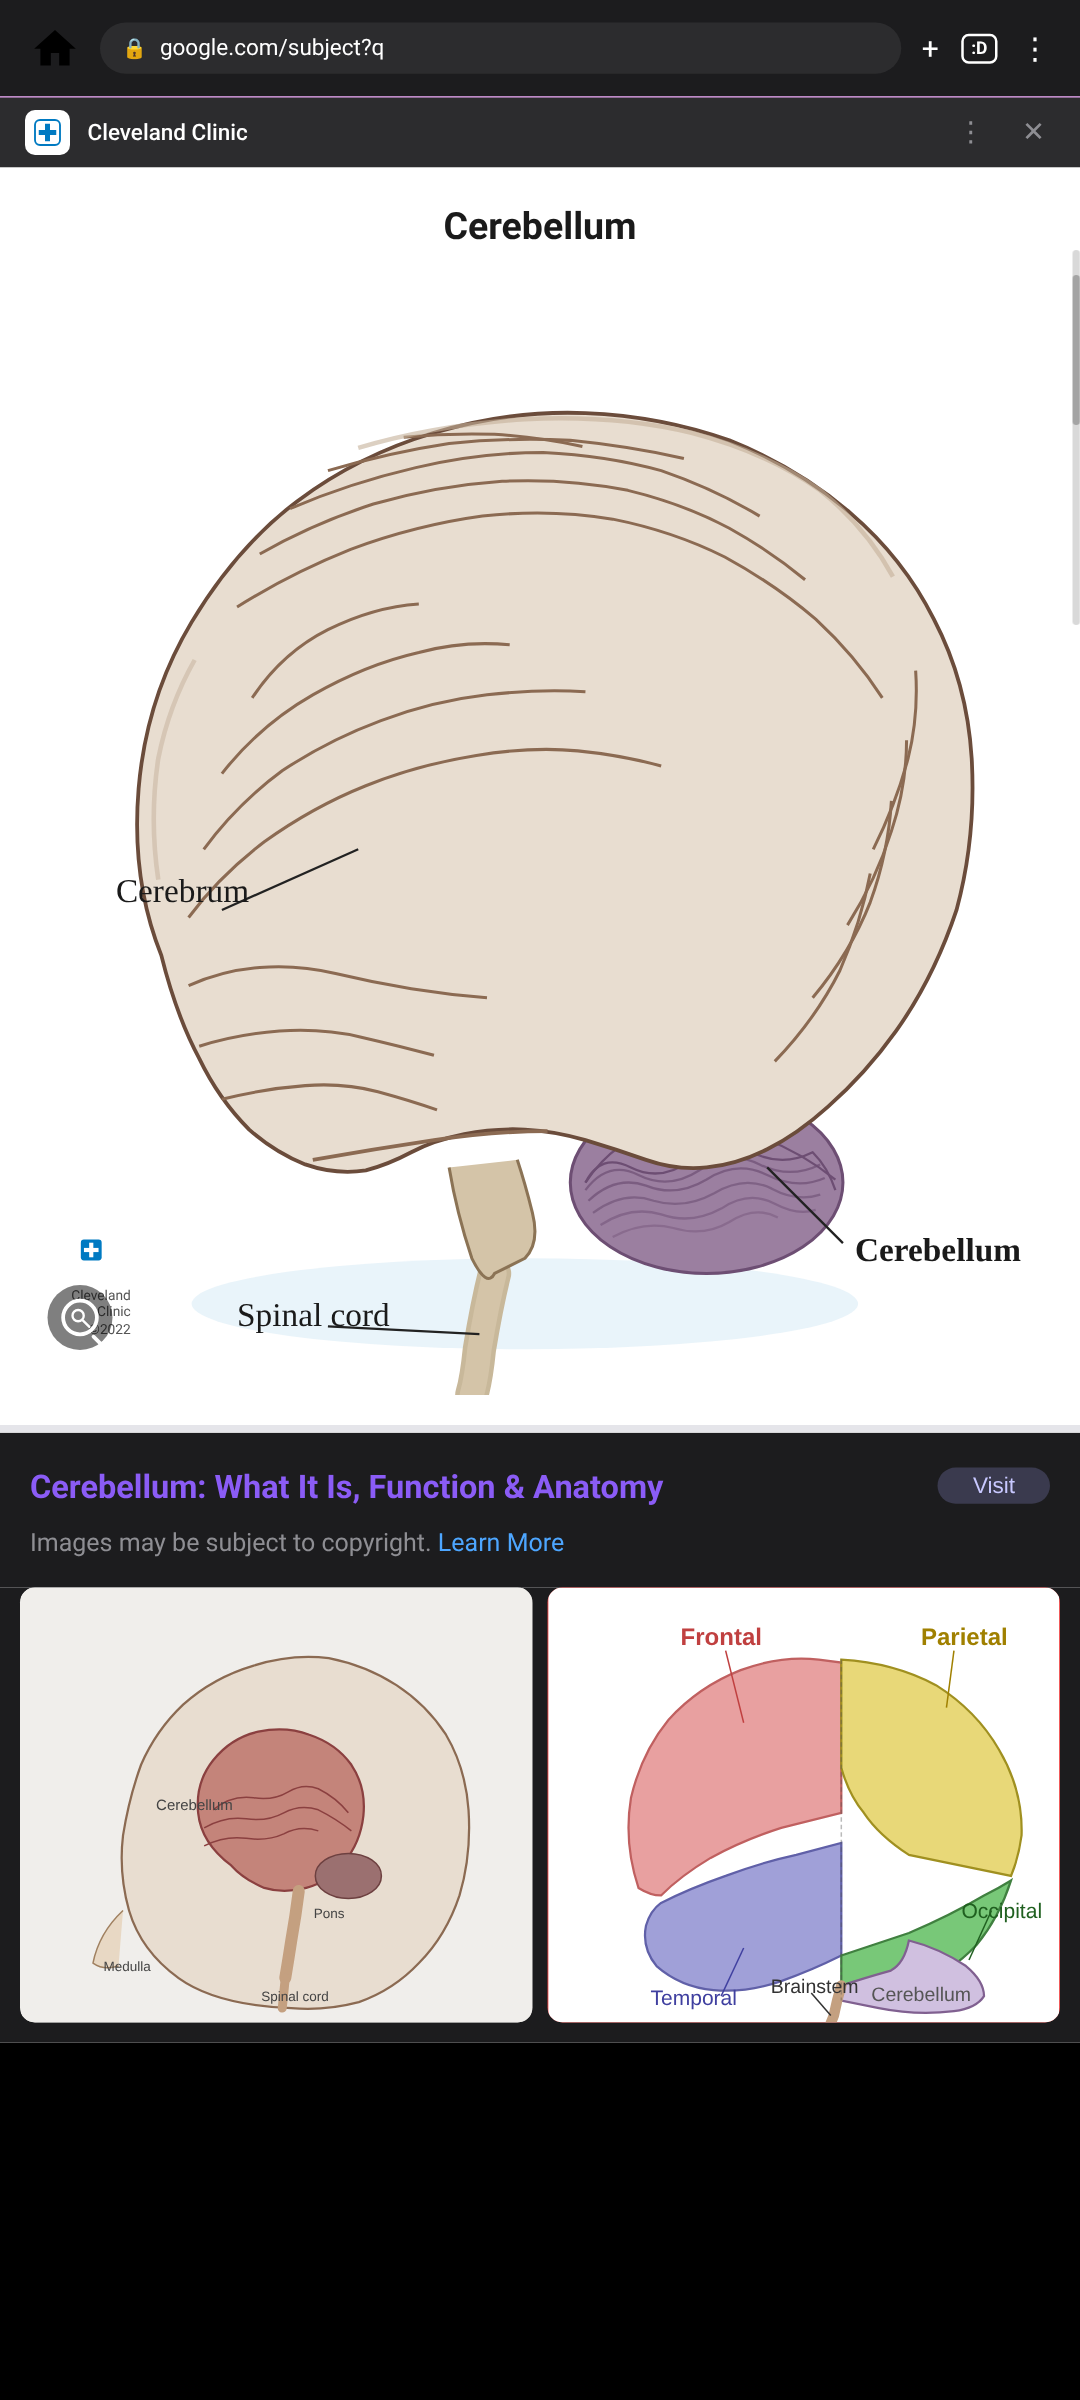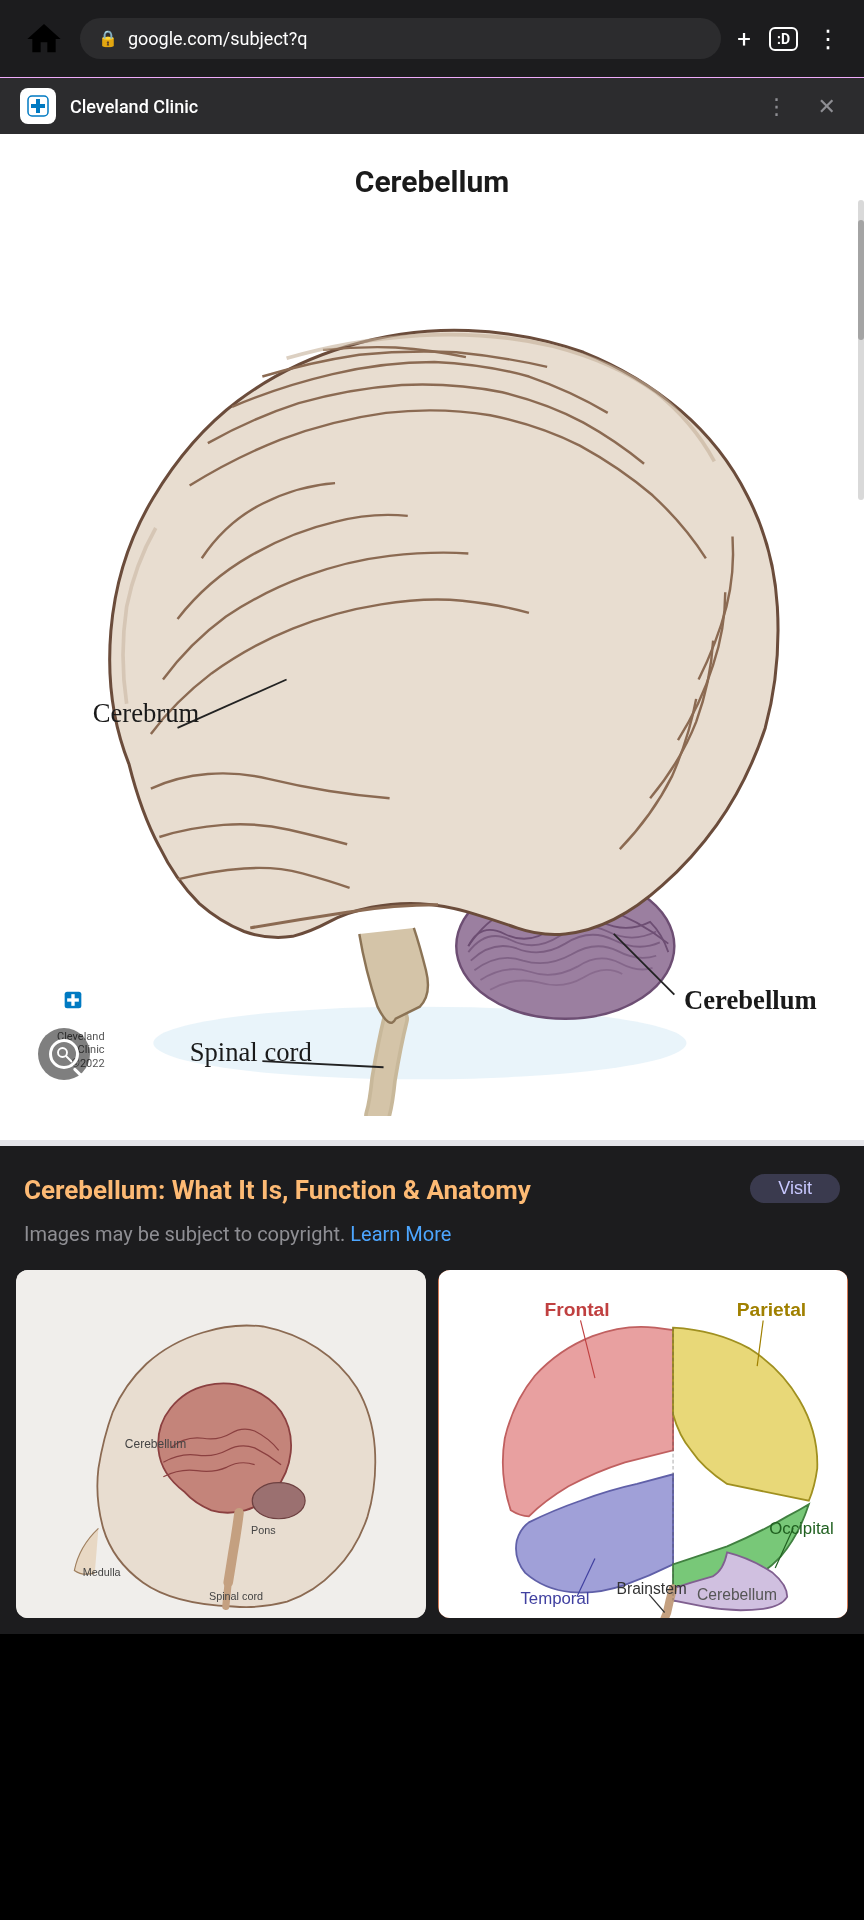--- a/index.html
+++ b/index.html
@@ -218,21 +218,21 @@
     .info-card-row {
       display: flex;
       align-items: flex-start;
       justify-content: space-between;
       gap: 16px;
     }
 
     .info-card-title {
       font-size: 26px;
       font-weight: 700;
-      color: #fdba74;
+      color: #8b5cf6;
       line-height: 1.3;
       flex: 1;
     }
 
     .visit-btn {
       background: #3a3a4e;
       color: #c8c8ff;
       border: none;
       border-radius: 24px;
       padding: 4px 28px;
@@ -277,21 +277,21 @@
       height: auto;
     }
 
     
     .rel-img-1 {
       background: #f0eeeb;
     }
 
     
     .rel-img-2 {
-      background: #c2410c;
+      background: #ef4444;
       text-decoration: underline;
     }
 
     
     .scroll-track {
       position: fixed;
       right: 0;
       top: 200px;
       width: 6px;
       height: 300px;

